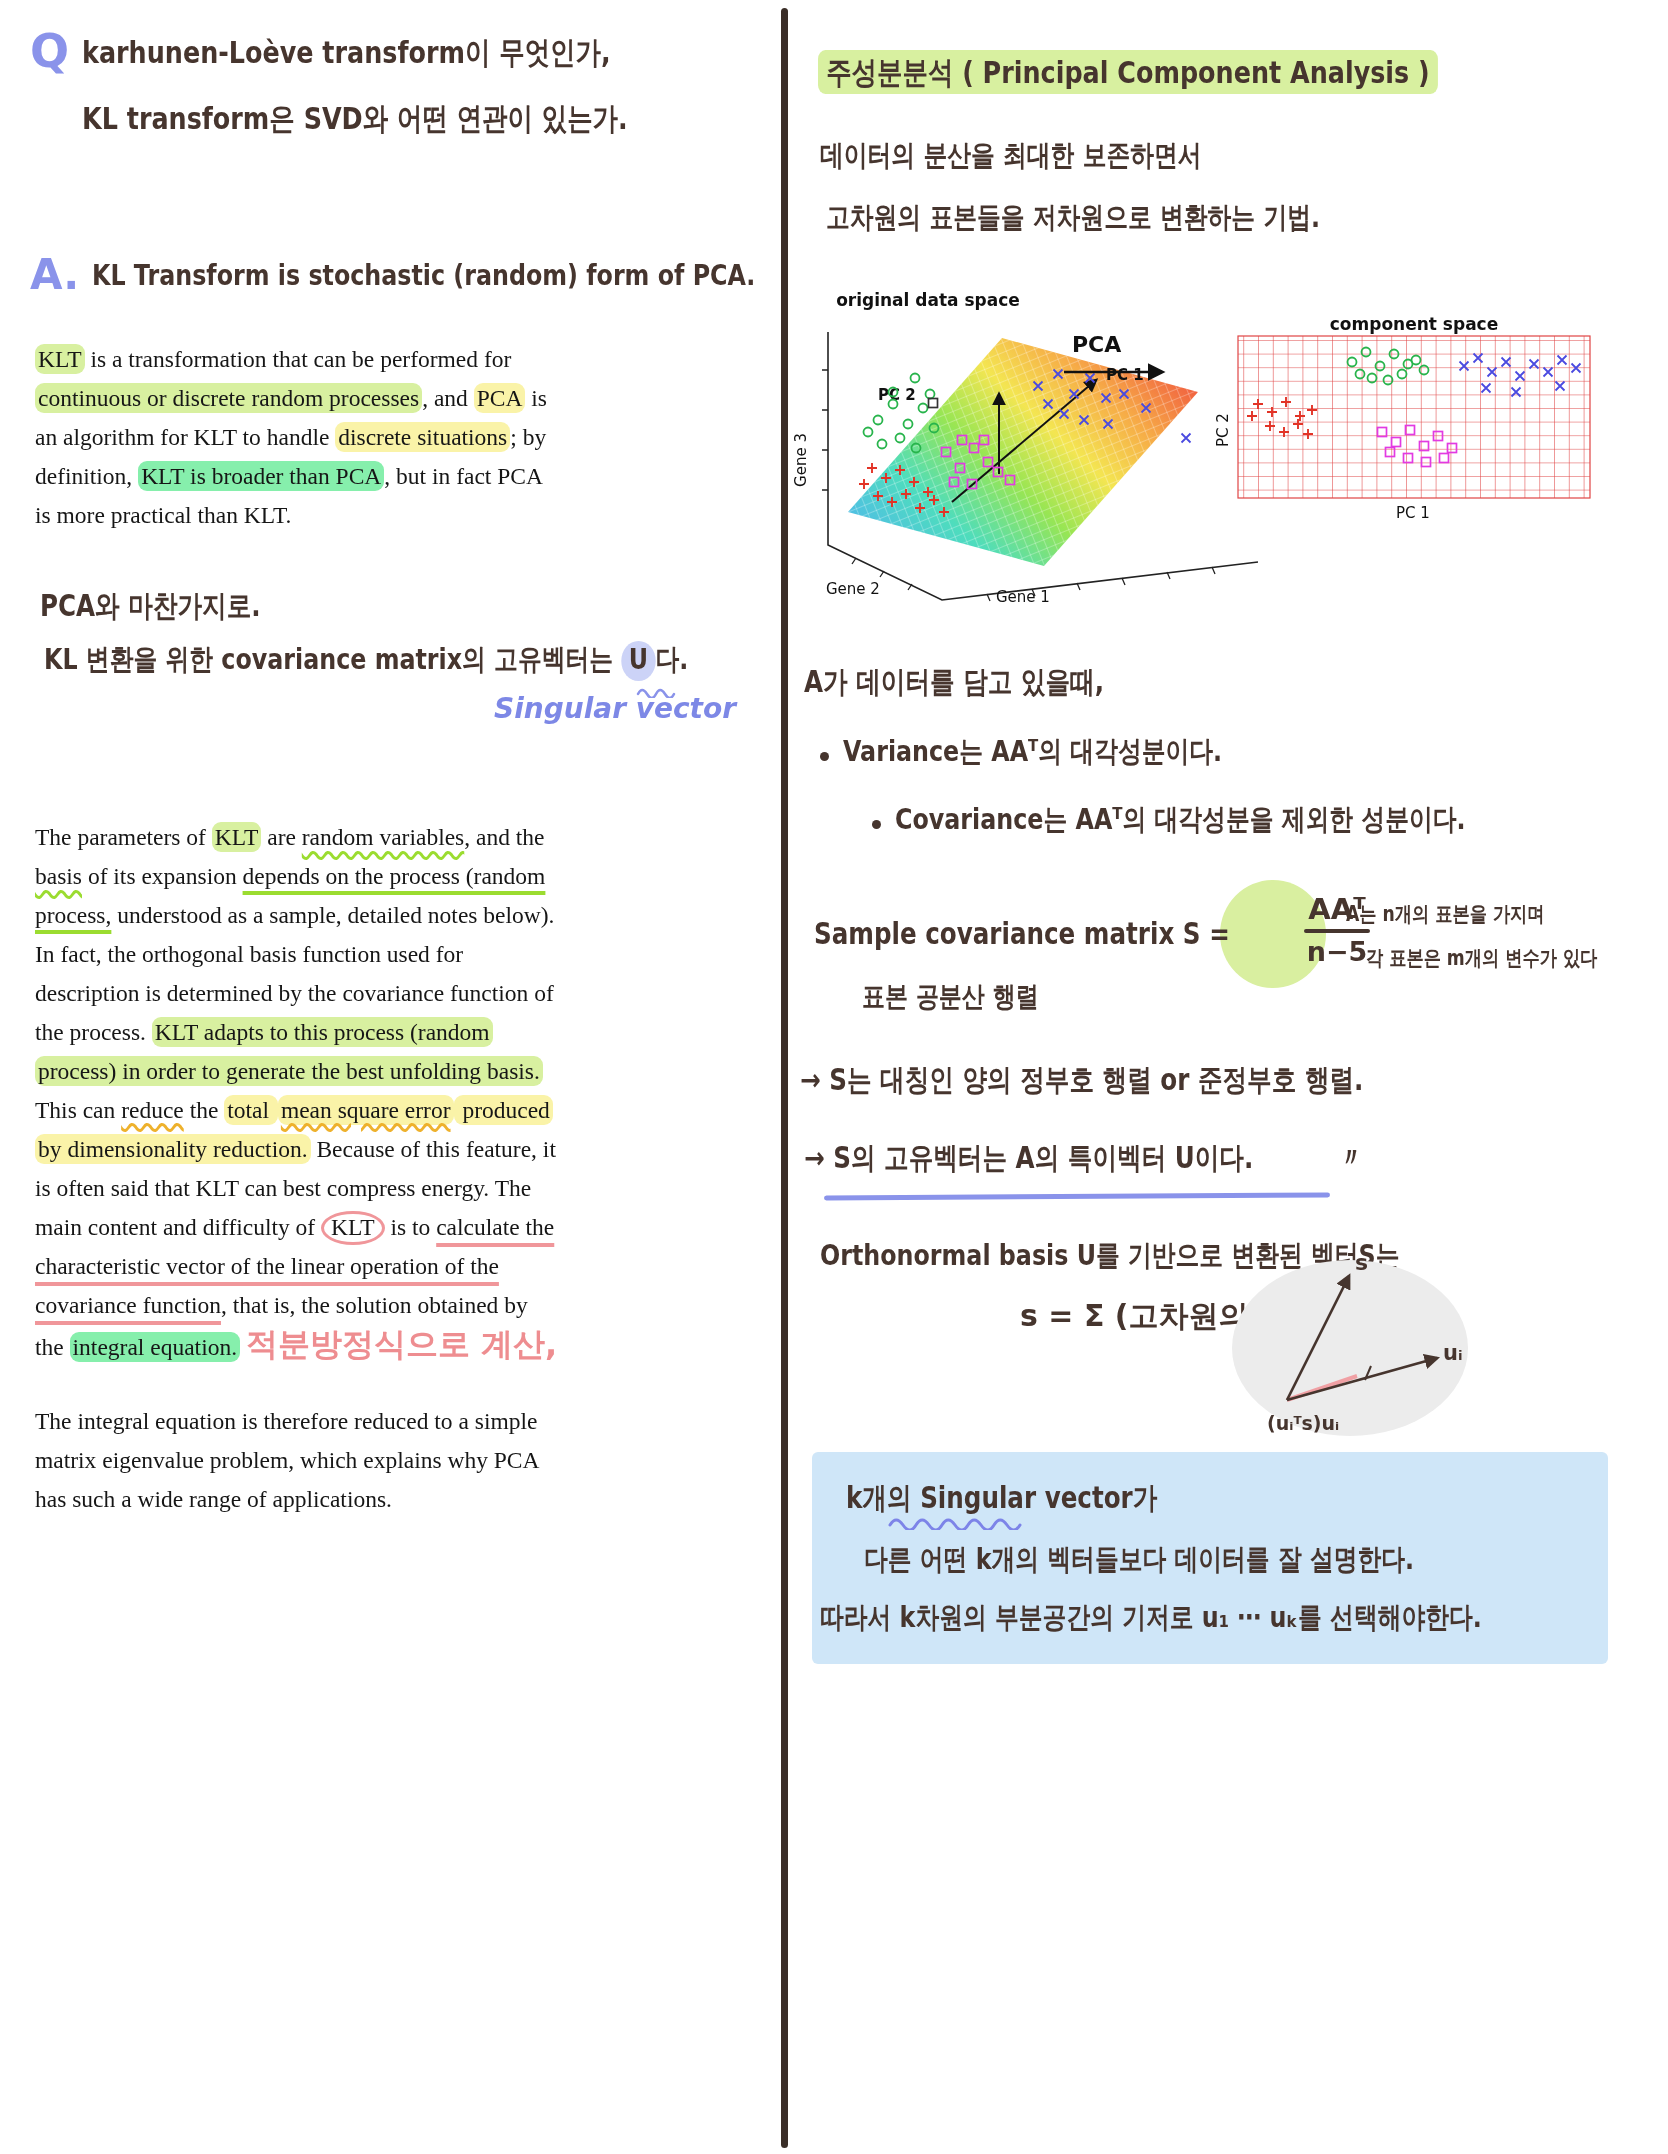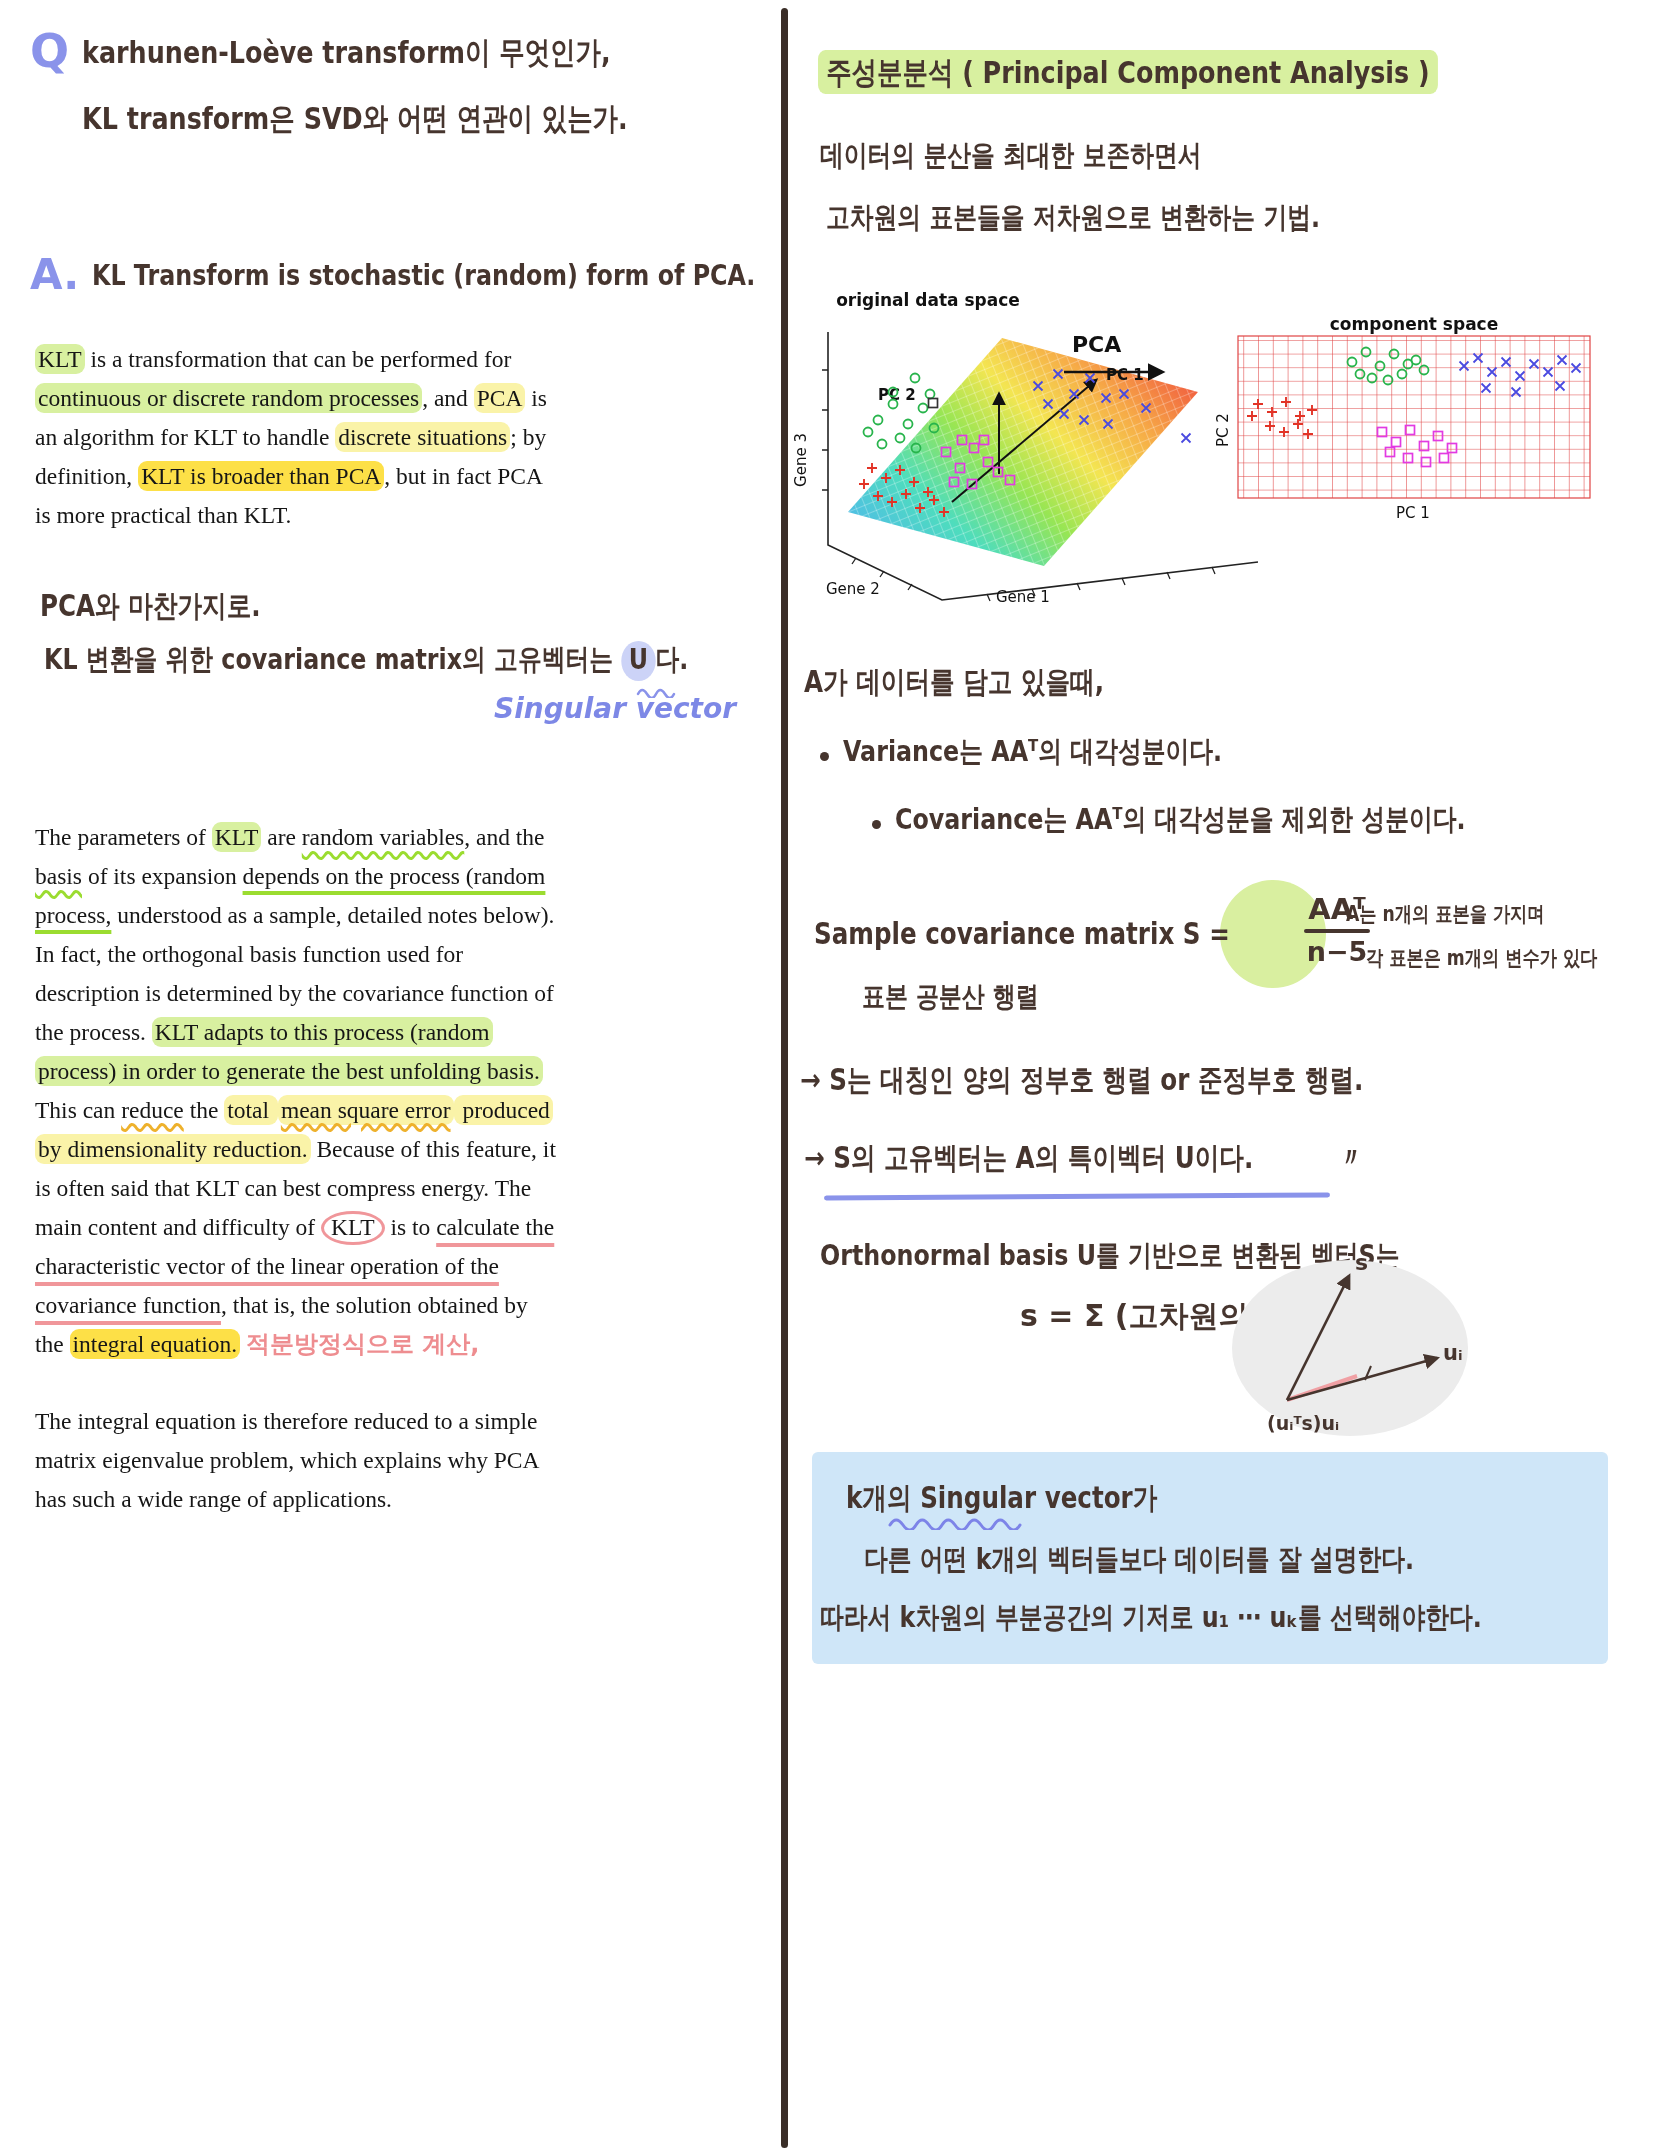--- a/index.html
+++ b/index.html
@@ -12,31 +12,31 @@
   .cx{transform:scaleX(.82);}
   .marker{font-family:"DejaVu Sans",sans-serif;font-weight:700;color:#8a93ea;}
   
   .serif{font-family:"Liberation Serif","DejaVu Serif",serif;color:#161616;
          font-size:23.5px;line-height:39px;width:527px;}
   
   .seg-hlg,.seg-hly,.seg-hlp{border-radius:9px;padding:2px 3px;
      -webkit-box-decoration-break:clone;box-decoration-break:clone;}
   .seg-hlg{background:#d8f0a0;}
   .seg-hly{background:#faf3a8;}
-  .seg-hlp{background:#fde047;font-family:Liberation Serif, serif;}
+  .seg-hlp{background:#86efac;font-family:Liberation Serif, serif;}
   .seg-uwg{text-decoration-line:underline;text-decoration-style:wavy;
            text-decoration-color:#9bdc30;text-decoration-thickness:2.5px;text-underline-offset:6px;}
   .seg-ulg{text-decoration-line:underline;text-decoration-style:solid;
            text-decoration-color:#9bdc30;text-decoration-thickness:3.5px;text-underline-offset:7px;}
   .seg-uwo{text-decoration-line:underline;text-decoration-style:wavy;
            text-decoration-color:#eeb12c;text-decoration-thickness:2.5px;text-underline-offset:5px;margin-top:32px;}
   .seg-ulr{text-decoration-line:underline;text-decoration-style:solid;
            text-decoration-color:#f0969a;text-decoration-thickness:4px;text-underline-offset:8px;}
   .seg-circ{border:3px solid #f0969a;border-radius:50%;padding:0 7px 2px 7px;}
-  .seg-pen{color:#ee8d90;font-family:"DejaVu Sans",sans-serif;font-weight:600;font-size:24px;text-align:right;}
+  .seg-pen{color:#ee8d90;font-family:"DejaVu Sans",sans-serif;font-weight:600;font-size:32px;text-align:right;}
   .divider{position:absolute;left:781px;top:8px;width:7px;height:2140px;background:#3a2e28;border-radius:4px;}
   .periwinkle{color:#7d88e6;}
   .ublob{background:#ccd3f7;border-radius:50%;padding:1px 9px 5px 9px;}
   .bullet-dot{display:inline-block;width:9px;height:9px;border-radius:50%;background:#46352e;
               margin-right:14px;vertical-align:middle;}
   .frac{display:inline-block;text-align:center;position:relative;z-index:1;}
   .frac .bar{height:3.5px;background:#46352e;border-radius:2px;margin:3px auto;width:66px;}
   .greenball{background:#d9efa0;border-radius:50%;z-index:0;}
   .bluebox{background:#cfe6f8;border-radius:6px;}
   .blueline{background:#8a93ea;border-radius:3px;transform:rotate(-.35deg);}

